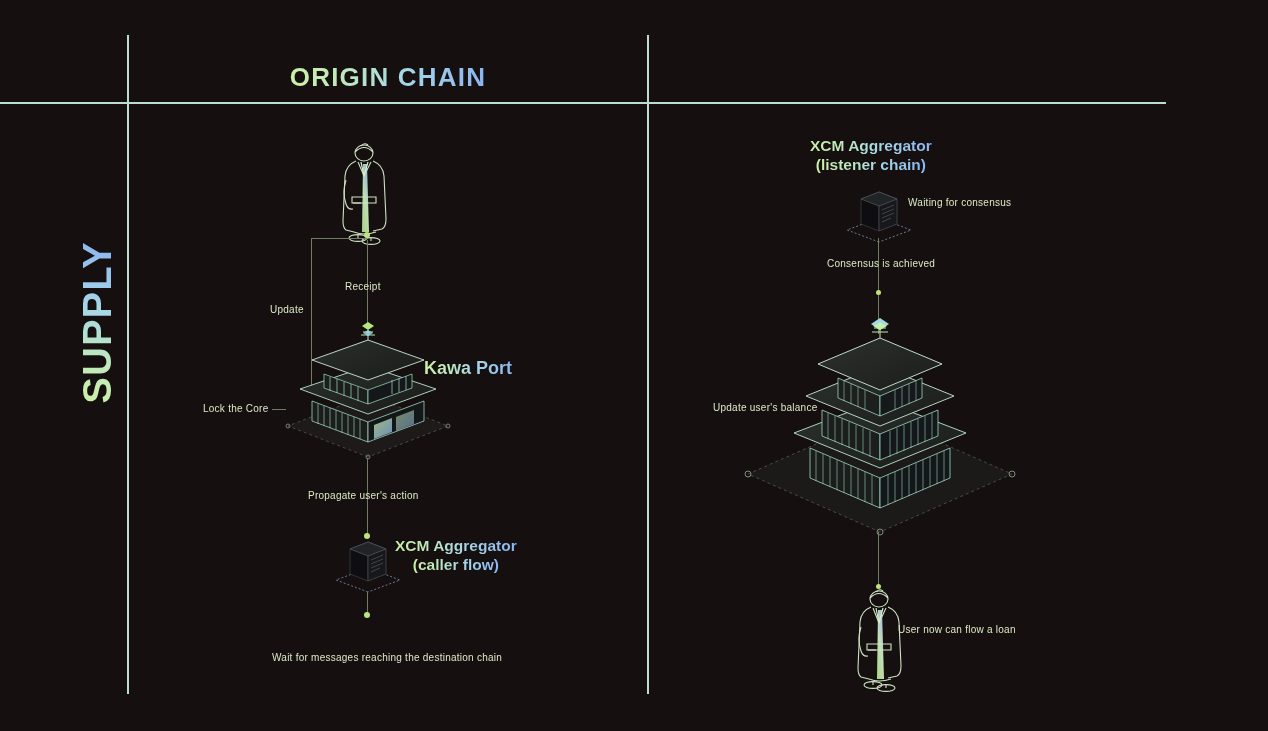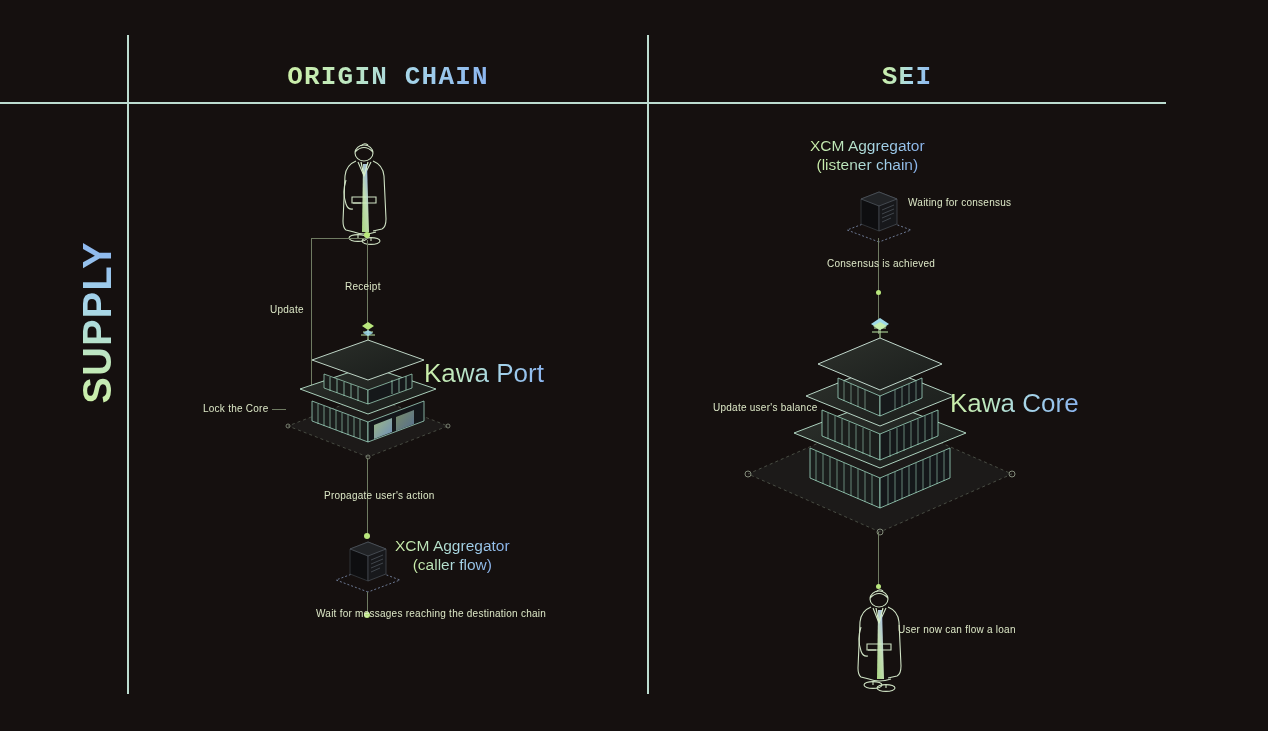--- a/index.html
+++ b/index.html
@@ -20,40 +20,39 @@
   
   .grad{
     background:linear-gradient(100deg,#cdf0a7 0%,#bfe8bd 28%,#a7d6e8 58%,#8ab4f0 100%);
     -webkit-background-clip:text;background-clip:text;
     color:transparent;-webkit-text-fill-color:transparent;
     display:inline-block;
   }
   .col-title{
     position:absolute;font-size:26px;font-weight:bold;letter-spacing:1.2px;
     text-align:center;
-    font-family:Liberation Mono, monospace;
   }
   #origin-title{left:128px;top:62px;width:520px;}
   #sei-title{left:648px;top:62px;width:518px;}
 
   #supply-title{
     position:absolute;left:-3px;top:300px;width:200px;
     font-size:40px;font-weight:bold;letter-spacing:1px;
     transform:rotate(-90deg);transform-origin:center center;
     text-align:center;
   }
 
   
   .entity-name{
-    position:absolute;font-size:26px;font-weight:normal;white-space:nowrap;line-height:1.18;
+    position:absolute;font-size:18px;font-weight:bold;white-space:nowrap;line-height:1.18;
   }
   #kawa-port-name{left:424px;top:358px;}
   #kawa-core-name{left:950px;top:388px;}
   .agg-name{
-    position:absolute;font-size:15.5px;font-weight:normal;white-space:nowrap;
+    position:absolute;font-size:15.5px;font-weight:bold;white-space:nowrap;
     line-height:1.25;text-align:center;
   }
   #agg-caller-name{left:395px;top:536px;}
   #agg-listener-name{left:810px;top:136px;}
 
   
   .flow-label{
     position:absolute;font-size:10px;color:#dce7c6;white-space:nowrap;letter-spacing:.25px;
   }
 
@@ -71,23 +70,20 @@
 <body>
 
 <div class="stage">
 
   <div class="divider v-left"></div>
   <div class="divider v-mid"></div>
   <div class="divider h-top"></div>
 
   <div class="col-title" id="origin-title">
     <span class="grad">ORIGIN CHAIN</span>
-  </div>
-  <div class="col-title" id="sei-title">
-    <span class="grad">SEI</span>
   </div>
   <div id="supply-title">
     <span class="grad">SUPPLY</span>
   </div>
 
   <div class="art" id="origin-person" style="left:330px;top:140px;">
     <svg width="70" height="110" viewBox="0 0 70 110">
       <defs>
         <linearGradient id="robeG" x1="0" y1="1" x2="0.6" y2="0">
           <stop offset="0%" stop-color="#b4e68a"></stop>
@@ -199,21 +195,21 @@
   </div>
 
   <div class="entity-name" id="kawa-port-name">
     <span class="grad">Kawa Port</span>
   </div>
 
   <div class="flow-label" style="left:203px;top:403px;">Lock the Core</div>
   <div class="conn h" style="left:272px;top:409px;width:14px;"></div>
 
   <div class="conn v" style="left:367px;top:458px;height:78px;"></div>
-  <div class="flow-label" style="left:324px;top:490px;">Propagate user's action</div>
+  <div class="flow-label" style="left:308px;top:490px;">Propagate user's action</div>
   <div class="dot" style="left:364px;top:533px;"></div>
 
   <div class="art" id="agg-caller-art" style="left:330px;top:536px;">
     <svg width="76" height="62" viewBox="0 0 76 62">
       <path d="M38 56 L6 44 L38 32 L70 44 Z" fill="none" stroke="#8fa3c9" stroke-width=".7" stroke-dasharray="2 2"></path>
       <path d="M38 6 L20 13 L20 38 L38 45 Z" fill="#0e0e10" stroke="#3c4248" stroke-width=".7"></path>
       <path d="M38 6 L56 13 L56 38 L38 45 Z" fill="#17181b" stroke="#4a5159" stroke-width=".7"></path>
       <path d="M38 6 L20 13 L38 20 L56 13 Z" fill="#212326" stroke="#555c64" stroke-width=".7"></path>
       <g stroke="#7f8a96" stroke-width=".45" opacity=".9">
         <path d="M41 24 L53 19"></path>
@@ -224,21 +220,21 @@
     </svg>
   </div>
 
   <div class="agg-name" id="agg-caller-name">
     <span class="grad">XCM Aggregator</span><br>
     <span class="grad">(caller flow)</span>
   </div>
 
   <div class="conn v" style="left:367px;top:592px;height:23px;"></div>
   <div class="dot" style="left:364px;top:612px;"></div>
-  <div class="flow-label" style="left:272px;top:608px;margin-left:44px;">Wait for messages reaching the destination chain</div>
+  <div class="flow-label" style="left:272px;top:652px;">Wait for messages reaching the destination chain</div>
 
   <div class="agg-name" id="agg-listener-name">
     <span class="grad">XCM Aggregator</span><br>
     <span class="grad">(listener chain)</span>
   </div>
 
   <div class="art" id="agg-listener-art" style="left:841px;top:186px;">
     <svg width="76" height="62" viewBox="0 0 76 62">
       <path d="M38 56 L6 44 L38 32 L70 44 Z" fill="none" stroke="#8fa3c9" stroke-width=".7" stroke-dasharray="2 2"></path>
       <path d="M38 6 L20 13 L20 38 L38 45 Z" fill="#0e0e10" stroke="#3c4248" stroke-width=".7"></path>
@@ -345,23 +341,20 @@
         <path d="M142 20 v-14"></path>
         <path d="M134 14 h16"></path>
           <path d="M136 10 h12"></path>
           <path d="M137 6 h10"></path>
       </g>
       <path d="M142 0 l9 6 l-9 6 l-9 -6 z" fill="#9fd9e8"></path>
       <path d="M142 4 l7 4 l-7 4 l-7 -4 z" fill="#c9f0a8" opacity=".9"></path>
     </svg>
   </div>
 
-  <div class="entity-name" id="kawa-core-name">
-    <span class="grad">Kawa Core</span>
-  </div>
 
   <div class="flow-label" style="left:713px;top:402px;">Update user's balance</div>
 
   <div class="conn v" style="left:878px;top:532px;height:56px;"></div>
   <div class="dot sm" style="left:876px;top:584px;"></div>
 
   <div class="art" id="sei-person" style="left:845px;top:586px;">
     <svg width="70" height="112" viewBox="0 0 70 112">
       <defs>
         <linearGradient id="robeG2" x1="0" y1="1" x2="0.6" y2="0">

